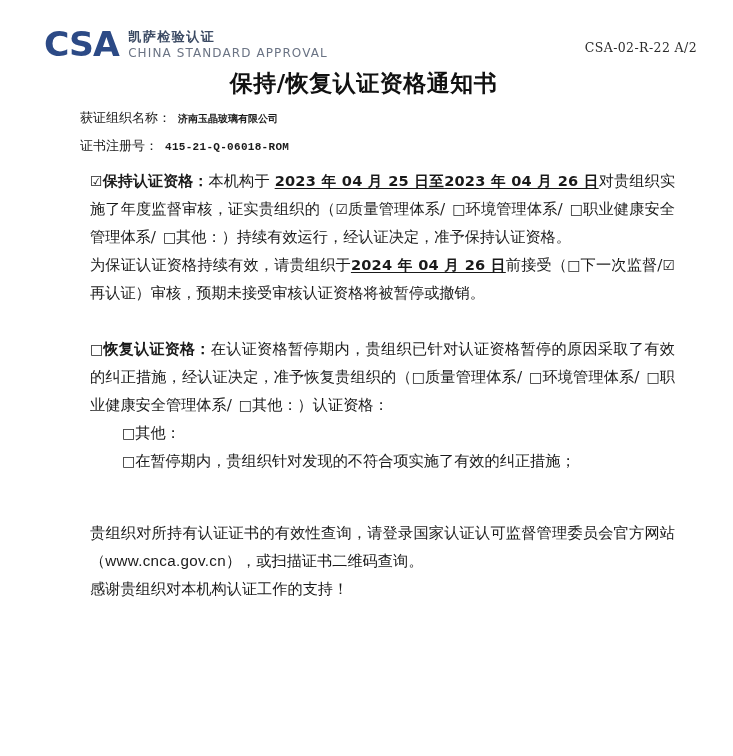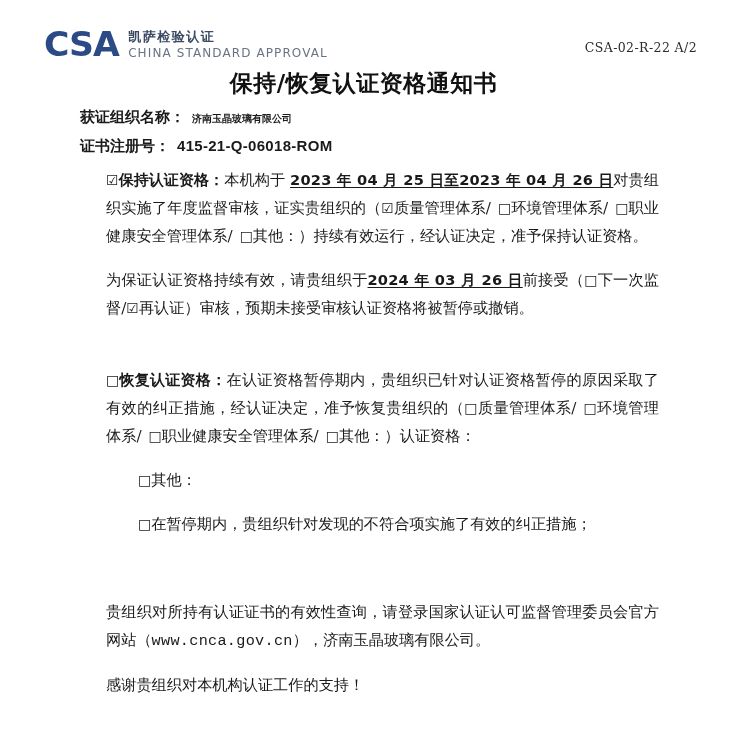--- a/index.html
+++ b/index.html
@@ -92,33 +92,33 @@
   .content{
     position:absolute;
     top:104px;
     left:60px;
     width:615px;
     font-size:15.2px;
     line-height:28px;
   }
   .line{ white-space:nowrap; }
   .field-label{
-    font-weight:bold;
-    font-family:"DejaVu Sans","Liberation Sans",sans-serif;
-    font-size:15px;
+    font-weight:normal;
+    font-family:"DejaVu Sans","Liberation Sans",sans-serif;
+    font-size:13px;
   }
   .field-value{
     font-weight:bold;
     font-family:Liberation Serif, serif;
     font-size:10px;
   }
   .field-value-mono{
     font-weight:bold;
-    font-family:Liberation Sans, sans-serif;
-    font-size:15px;
+    font-family:Liberation Mono, monospace;
+    font-size:11px;
     letter-spacing:0.3px;
   }
   .kv-row{
     padding-left:20px;
     line-height:27px;
   }
 
   .para{
     margin-top:0;
     text-align:justify;
@@ -156,24 +156,24 @@
   .cb-checked{
     font-family:"DejaVu Sans","Liberation Sans",sans-serif;
     font-size:14px;
     font-weight:bold;
     display:inline-block;
     transform:translateY(-0.5px);
   }
   .gap{ display:inline-block; width:7px; }
   .blk{ height:28px; }
   .url{
-    font-family:Liberation Mono, monospace;
+    font-family:Liberation Sans, sans-serif;
     letter-spacing:0.3px;
   }
-  p{ margin:16px; }
+  p{ margin:0; }
 </style>
 </head>
 <body>
 
 <div class="page">
 
   <div class="header">
     <div class="logo-block">
       <span class="logo-csa">CSA</span>
       <span class="logo-cn-wrap">
@@ -193,31 +193,31 @@
     </div>
 
     <div class="kv-row">
       <span class="field-label">证书注册号：</span><span class="gap"></span><span class="field-value-mono">415-21-Q-06018-ROM</span>
     </div>
 
     <div style="height:6px"></div>
 
     <p class="para indent"><span class="cb-checked">☑</span><span class="sec-head">保持认证资格：</span><span>本机构于</span> <span class="u">2023 年 04 月 25 日</span><span class="u">至</span><span class="u">2023 年 04 月 26 日</span><span>对贵组织实施了年度监督审核，证实贵组织的（</span><span class="cb-checked">☑</span><span>质量管理体系/</span><span class="gap"></span><span class="cb">□</span><span>环境管理体系/</span><span class="gap"></span><span class="cb">□</span><span>职业健康安全管理体系/</span><span class="gap"></span><span class="cb">□</span><span>其他：</span><span>）持续有效运行，经认证决定，准予保持认证资格。</span></p>
 
-    <p class="para indent"><span>为保证认证资格持续有效，请贵组织于</span><span class="u">2024 年 03 月 26 日</span><span>前接受（</span><span class="cb">□</span><span>下一次监督/</span><span class="cb-checked">☑</span><span>再认证</span><span>）审核，预期未接受审核认证资格将被暂停或撤销。</span></p>
+    <p class="para indent"><span>为保证认证资格持续有效，请贵组织于</span><span class="u">2024 年 04 月 26 日</span><span>前接受（</span><span class="cb">□</span><span>下一次监督/</span><span class="cb-checked">☑</span><span>再认证</span><span>）审核，预期未接受审核认证资格将被暂停或撤销。</span></p>
 
     <div class="blk"></div>
 
     <p class="para indent"><span class="cb">□</span><span class="sec-head">恢复认证资格：</span><span>在认证资格暂停期内，贵组织已针对认证资格暂停的原因采取了有效的纠正措施，经认证决定，准予恢复贵组织的（</span><span class="cb">□</span><span>质量管理体系/</span><span class="gap"></span><span class="cb">□</span><span>环境管理体系/</span><span class="gap"></span><span class="cb">□</span><span>职业健康安全管理体系/</span><span class="gap"></span><span class="cb">□</span><span>其他：</span><span>）认证资格：</span></p>
 
     <p class="para indent2 line"><span class="cb">□</span><span>其他：</span></p>
     <p class="para indent2 line"><span class="cb">□</span><span>在暂停期内，贵组织针对发现的不符合项实施了有效的纠正措施；</span></p>
 
 
     <div class="blk"></div>
     <div style="height:16px"></div>
 
-    <p class="para indent"><span>贵组织对所持有认证证书的有效性查询，请登录国家认证认可监督管理委员会官方网站（</span><span class="url">www.cnca.gov.cn</span><span>），济南玉晶玻璃有限公司。</span></p>
+    <p class="para indent"><span>贵组织对所持有认证证书的有效性查询，请登录国家认证认可监督管理委员会官方网站（</span><span class="url">www.cnca.gov.cn</span><span>），或扫描证书二维码查询。</span></p>
 
     <p class="para indent">感谢贵组织对本机构认证工作的支持！</p>
 
   </div>
 </div>
 
 </body></html>

